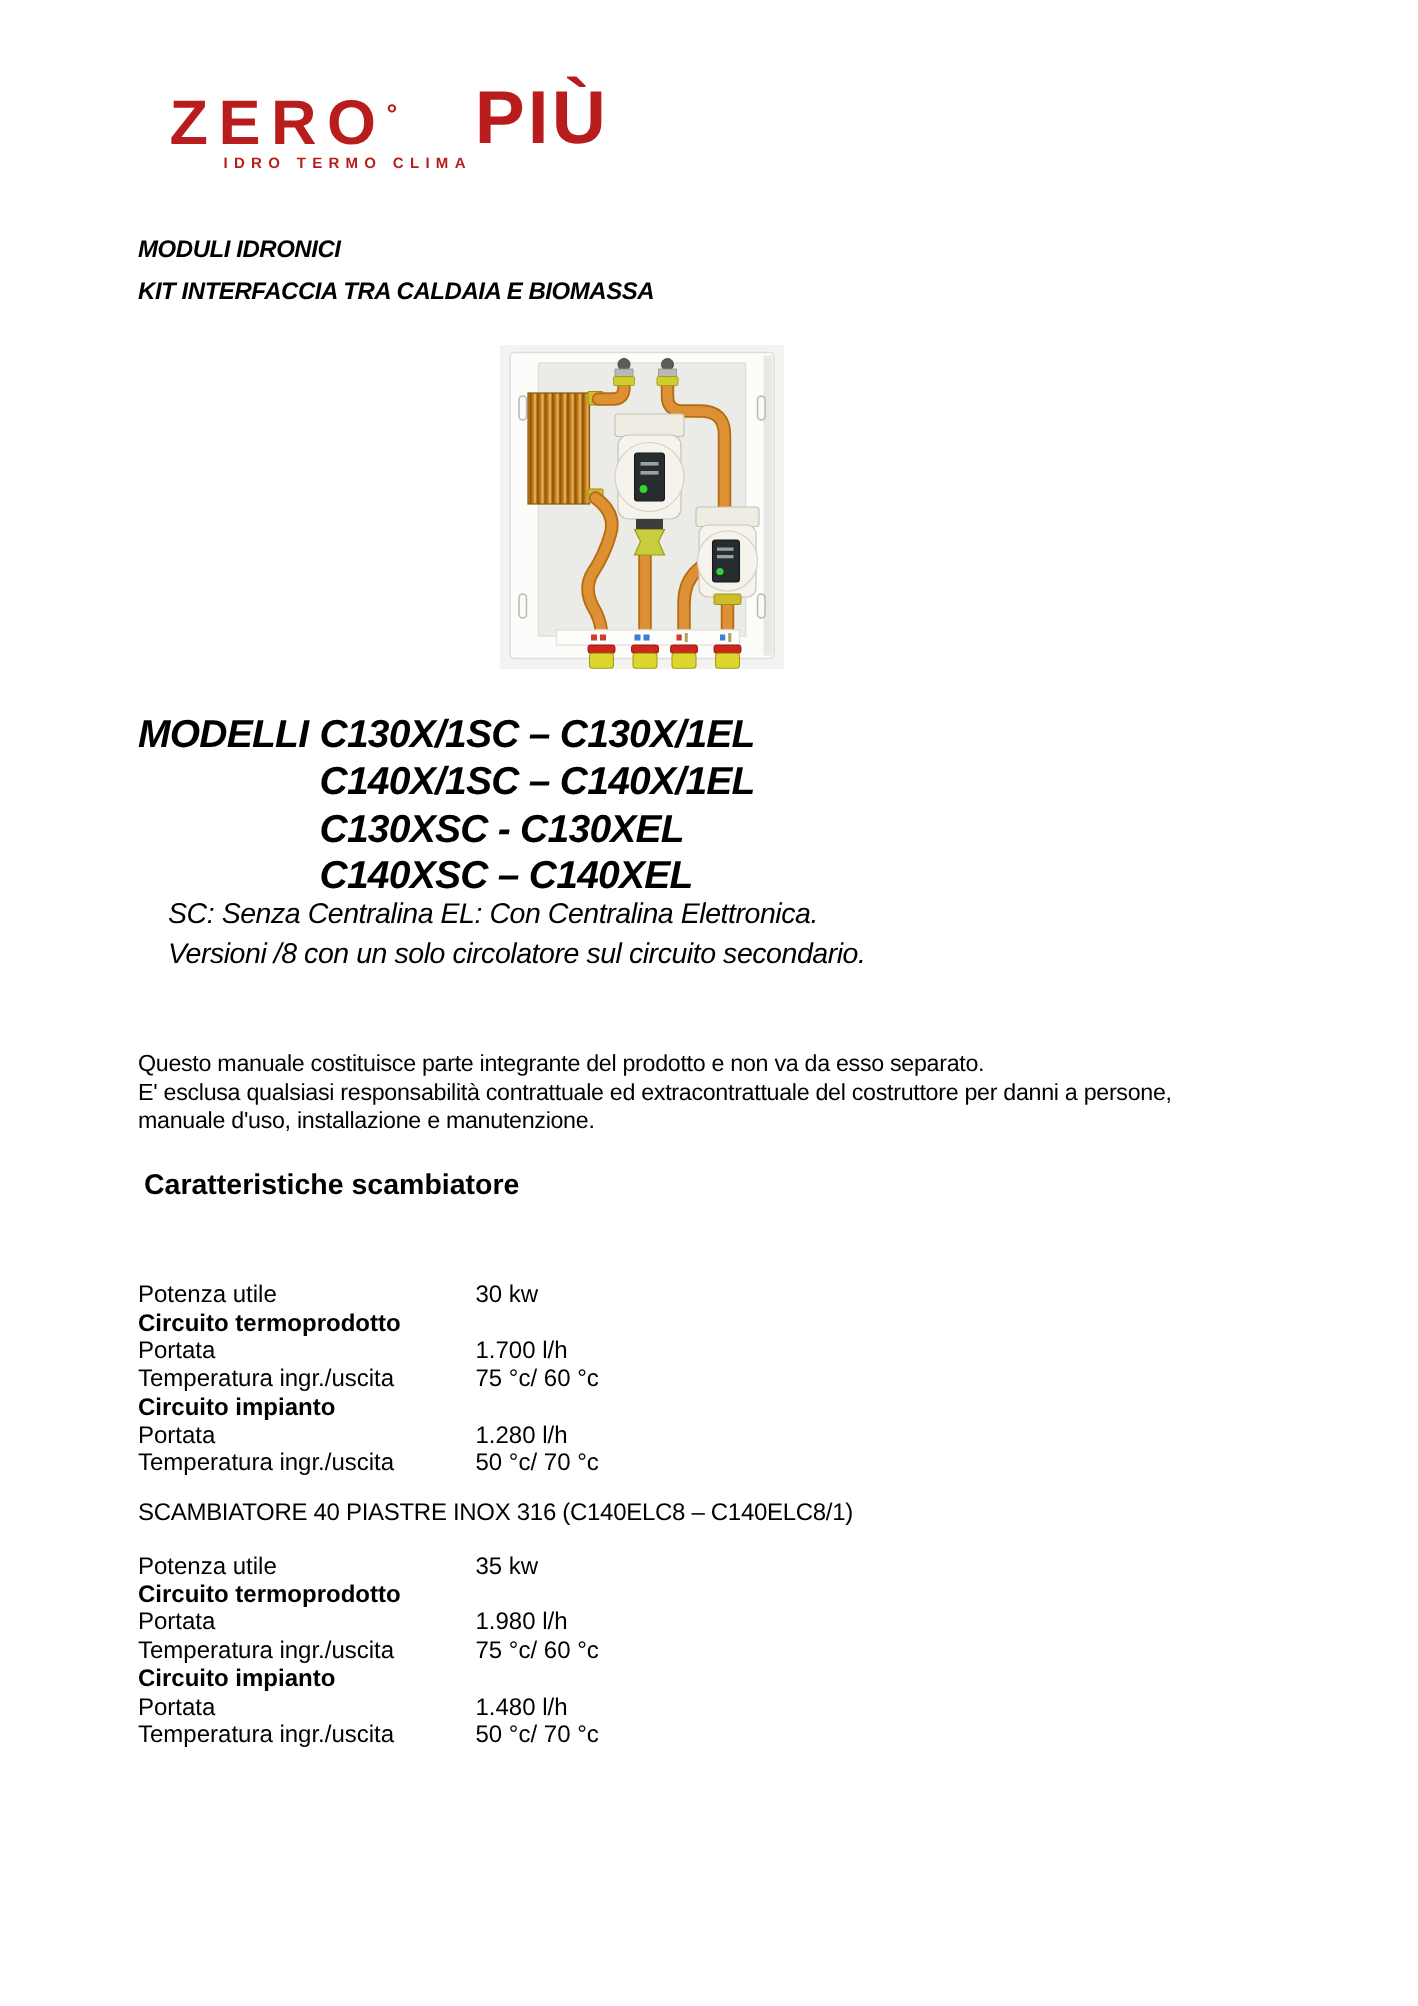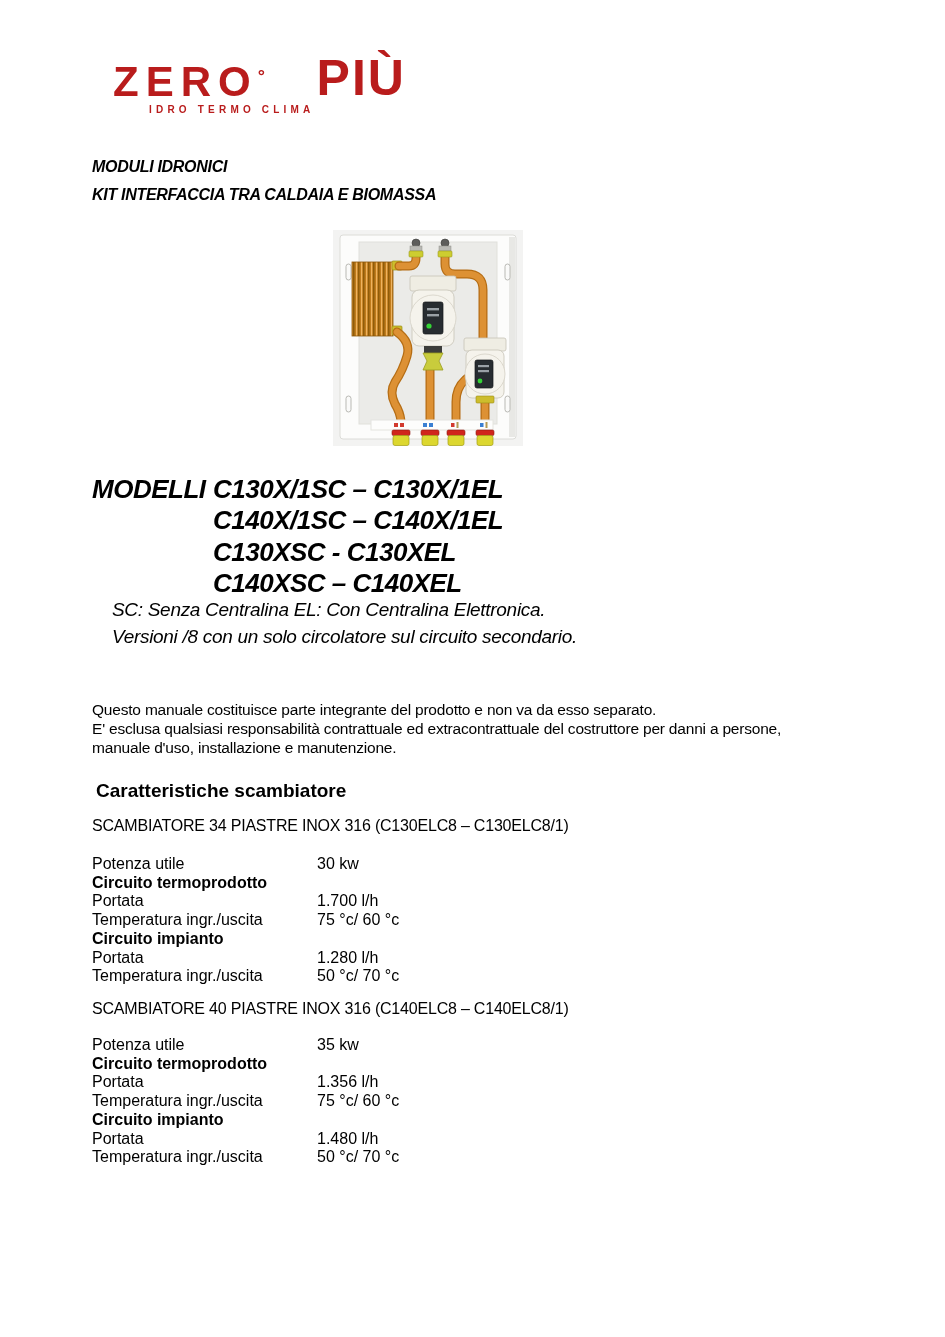--- a/index.html
+++ b/index.html
@@ -208,21 +208,20 @@
   </div>
 
   <div class="abs disclaimer">
     <div>Questo manuale costituisce parte integrante del prodotto e non va da esso separato.</div>
     <div>E' esclusa qualsiasi responsabilità contrattuale ed extracontrattuale del costruttore per danni a persone,</div>
     <div>manuale d'uso, installazione e manutenzione.</div>
   </div>
 
   <div class="abs char-heading">Caratteristiche scambiatore</div>
 
-  <div class="abs ex-title ex1-title">SCAMBIATORE 34 PIASTRE INOX 316 (C130ELC8 – C130ELC8/1)</div>
 
   <div class="abs spec-table ex1-table">
     <div class="spec-row">
         <span class="lbl">Potenza utile</span>
         <span class="val">30 kw</span>
       </div>
     <div class="spec-row bold">
         <span class="lbl">Circuito termoprodotto</span>
         <span class="val"></span>
       </div>
@@ -254,21 +253,21 @@
     <div class="spec-row">
         <span class="lbl">Potenza utile</span>
         <span class="val">35 kw</span>
       </div>
     <div class="spec-row bold">
         <span class="lbl">Circuito termoprodotto</span>
         <span class="val"></span>
       </div>
     <div class="spec-row">
         <span class="lbl">Portata</span>
-        <span class="val">1.356 l/h</span>
+        <span class="val">1.980 l/h</span>
       </div>
     <div class="spec-row">
         <span class="lbl">Temperatura ingr./uscita</span>
         <span class="val">75 °c/ 60 °c</span>
       </div>
     <div class="spec-row bold">
         <span class="lbl">Circuito impianto</span>
         <span class="val"></span>
       </div>
     <div class="spec-row">

